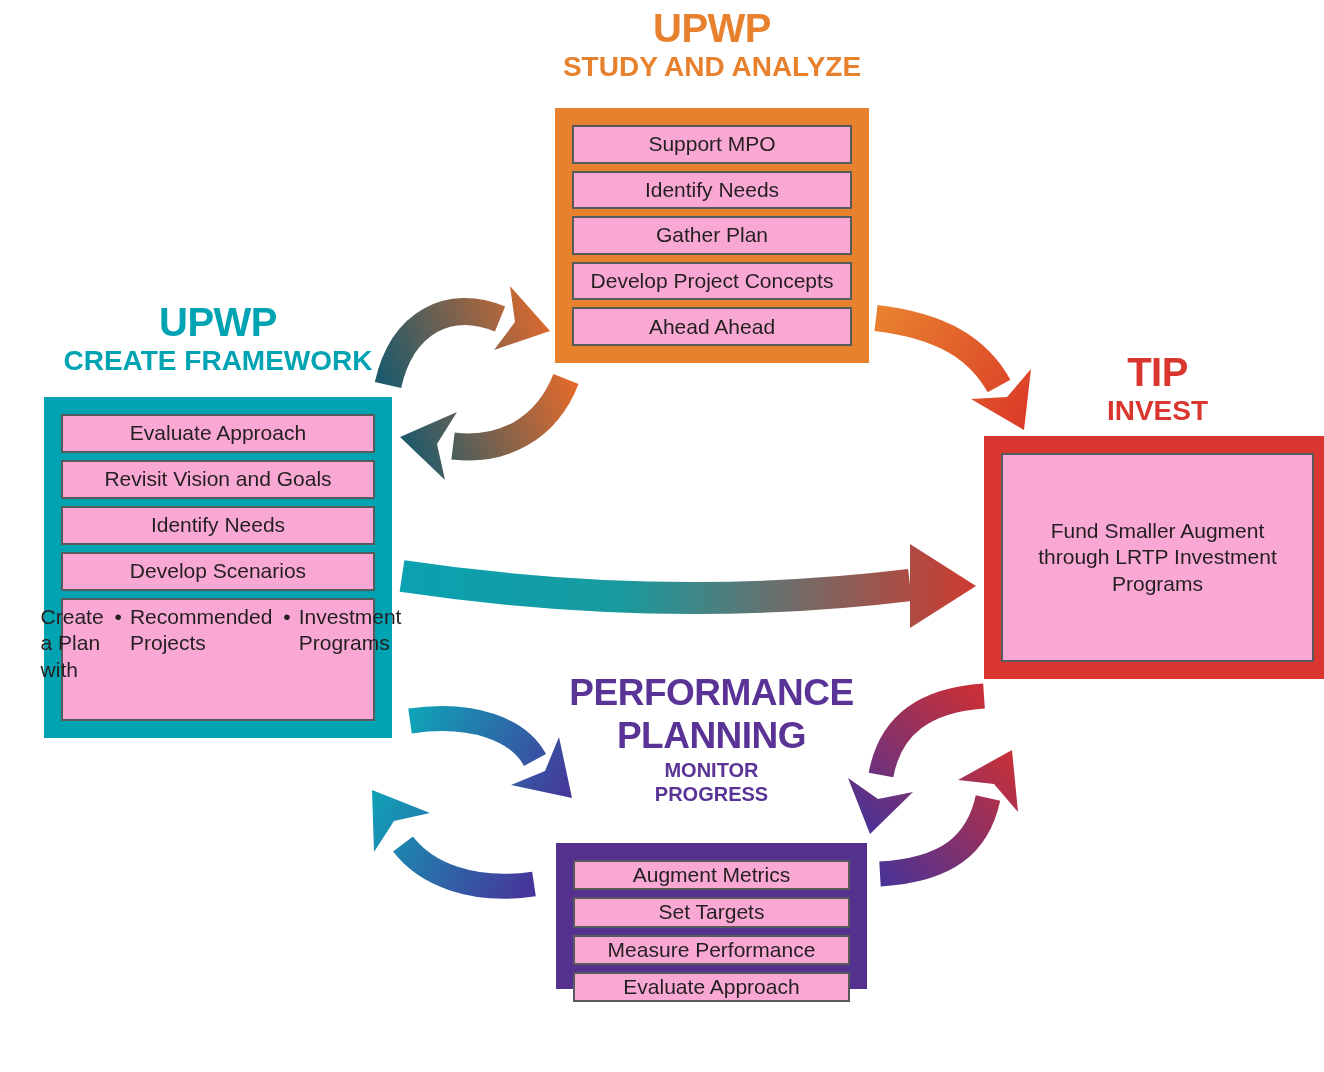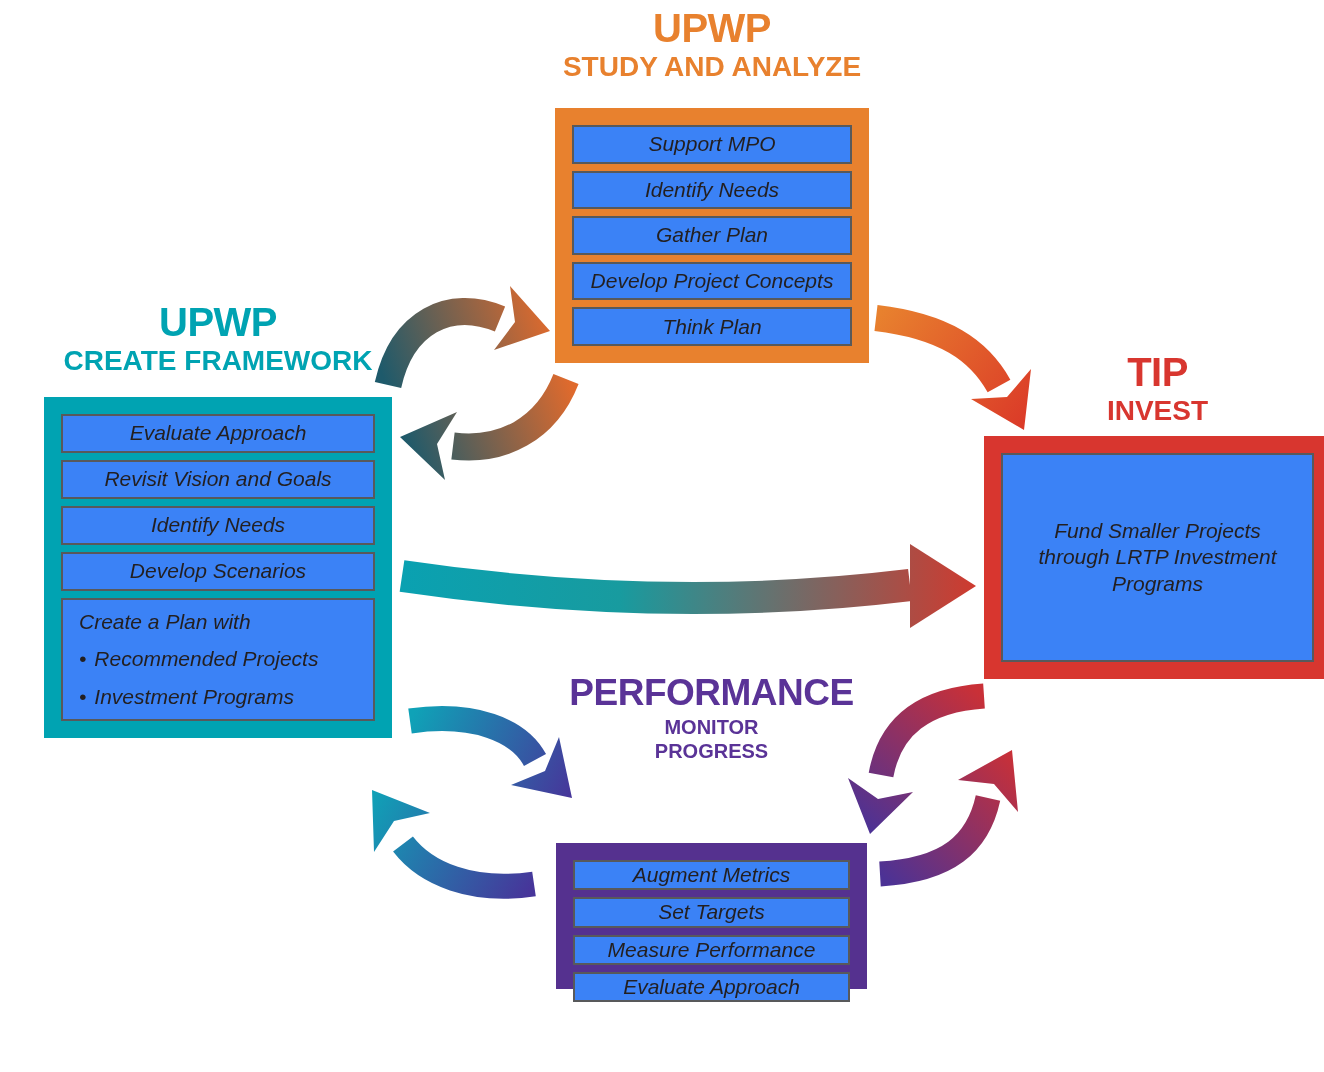--- a/index.html
+++ b/index.html
@@ -8,32 +8,32 @@
     font-family:"Liberation Sans", sans-serif; overflow:hidden;margin-left:24px;
   }
   #arrow-layer { position:absolute; left:0; top:0; z-index:1; }
 
   .panel {
     position:absolute; box-sizing:border-box; z-index:2;
     display:flex; flex-direction:column; gap:7px; padding:8px;
     border-style:solid; border-width:9px;
   }
   .row {
-    background:#3b82f6; border:2px solid #58595B; box-sizing:border-box;
+    background:#f9a8d4; border:2px solid #58595B; box-sizing:border-box;
     display:flex; align-items:center; justify-content:center;
-    font-size:21px; line-height:1.25; color:#231F20; text-align:center;font-style:italic;
+    font-size:21px; line-height:1.25; color:#231F20; text-align:center;
   }
   .panel-upwp  { left:531px; top:108px;  width:314px; height:255px; border-color:#E8812E; background:#E8812E; }
   .panel-lrtp  { left:20px;  top:397px;  width:348px; height:341px; border-color:#00A3B2; background:#00A3B2; }
   .panel-tip   { left:960px; top:436px;  width:347px; height:243px; border-color:#D8362F; background:#D8362F; }
   .panel-perf  { left:532px; top:843px;  width:311px; height:146px; border-color:#55318F; background:#55318F; }
   .panel-upwp .row, .panel-perf .row, .panel-tip .row { flex:1 1 auto; }
   .panel-lrtp .row { flex:0 0 39px; }
   .panel-lrtp .row.plan-row {
-    flex:1 1 auto; flex-direction:column; align-items:flex-start; justify-content:center;
+    flex:1 1 auto; flex-direction:row; align-items:flex-start; justify-content:center;
     text-align:left; padding:4px 10px 4px 16px; gap:11px;
   }
   .panel-tip .row { padding:6px 28px; }
   .plan-line { display:flex; gap:8px; align-items:baseline; }
 
   .title-block { position:absolute; z-index:2; text-align:center; font-weight:bold; }
   .t-upwp { left:531px; top:6px;   width:314px; color:#E8812E; }
   .t-lrtp { left:20px;  top:300px; width:348px; color:#00A3B2; }
   .t-tip  { left:960px; top:350px; width:347px; color:#D8362F; }
   .t-perf { left:532px; top:672px; width:311px; color:#5A3397; }
@@ -120,21 +120,21 @@
 
   <div class="title-block t-upwp">
     <div class="title-big">UPWP</div>
     <div class="title-sub">STUDY AND ANALYZE</div>
   </div>
   <div class="panel panel-upwp">
     <div class="row">Support MPO</div>
     <div class="row">Identify Needs</div>
     <div class="row">Gather Plan</div>
     <div class="row">Develop Project Concepts</div>
-    <div class="row">Think Plan</div>
+    <div class="row">Ahead Ahead</div>
   </div>
 
   <div class="title-block t-lrtp">
     <div class="title-big">UPWP</div>
     <div class="title-sub">CREATE FRAMEWORK</div>
   </div>
   <div class="panel panel-lrtp">
     <div class="row">Evaluate Approach</div>
     <div class="row">Revisit Vision and Goals</div>
     <div class="row">Identify Needs</div>
@@ -152,25 +152,26 @@
         <span>Investment Programs</span>
       </div>
     </div>
   </div>
 
   <div class="title-block t-tip">
     <div class="title-big">TIP</div>
     <div class="title-sub">INVEST</div>
   </div>
   <div class="panel panel-tip">
-    <div class="row">Fund Smaller Projects through LRTP Investment Programs</div>
+    <div class="row">Fund Smaller Augment through LRTP Investment Programs</div>
   </div>
 
   <div class="title-block t-perf">
     <div class="title-big">PERFORMANCE</div>
+    <div class="title-big">PLANNING</div>
     <div class="title-sub">MONITOR</div>
     <div class="title-sub">PROGRESS</div>
   </div>
   <div class="panel panel-perf">
     <div class="row">Augment Metrics</div>
     <div class="row">Set Targets</div>
     <div class="row">Measure Performance</div>
     <div class="row">Evaluate Approach</div>
   </div>
 

